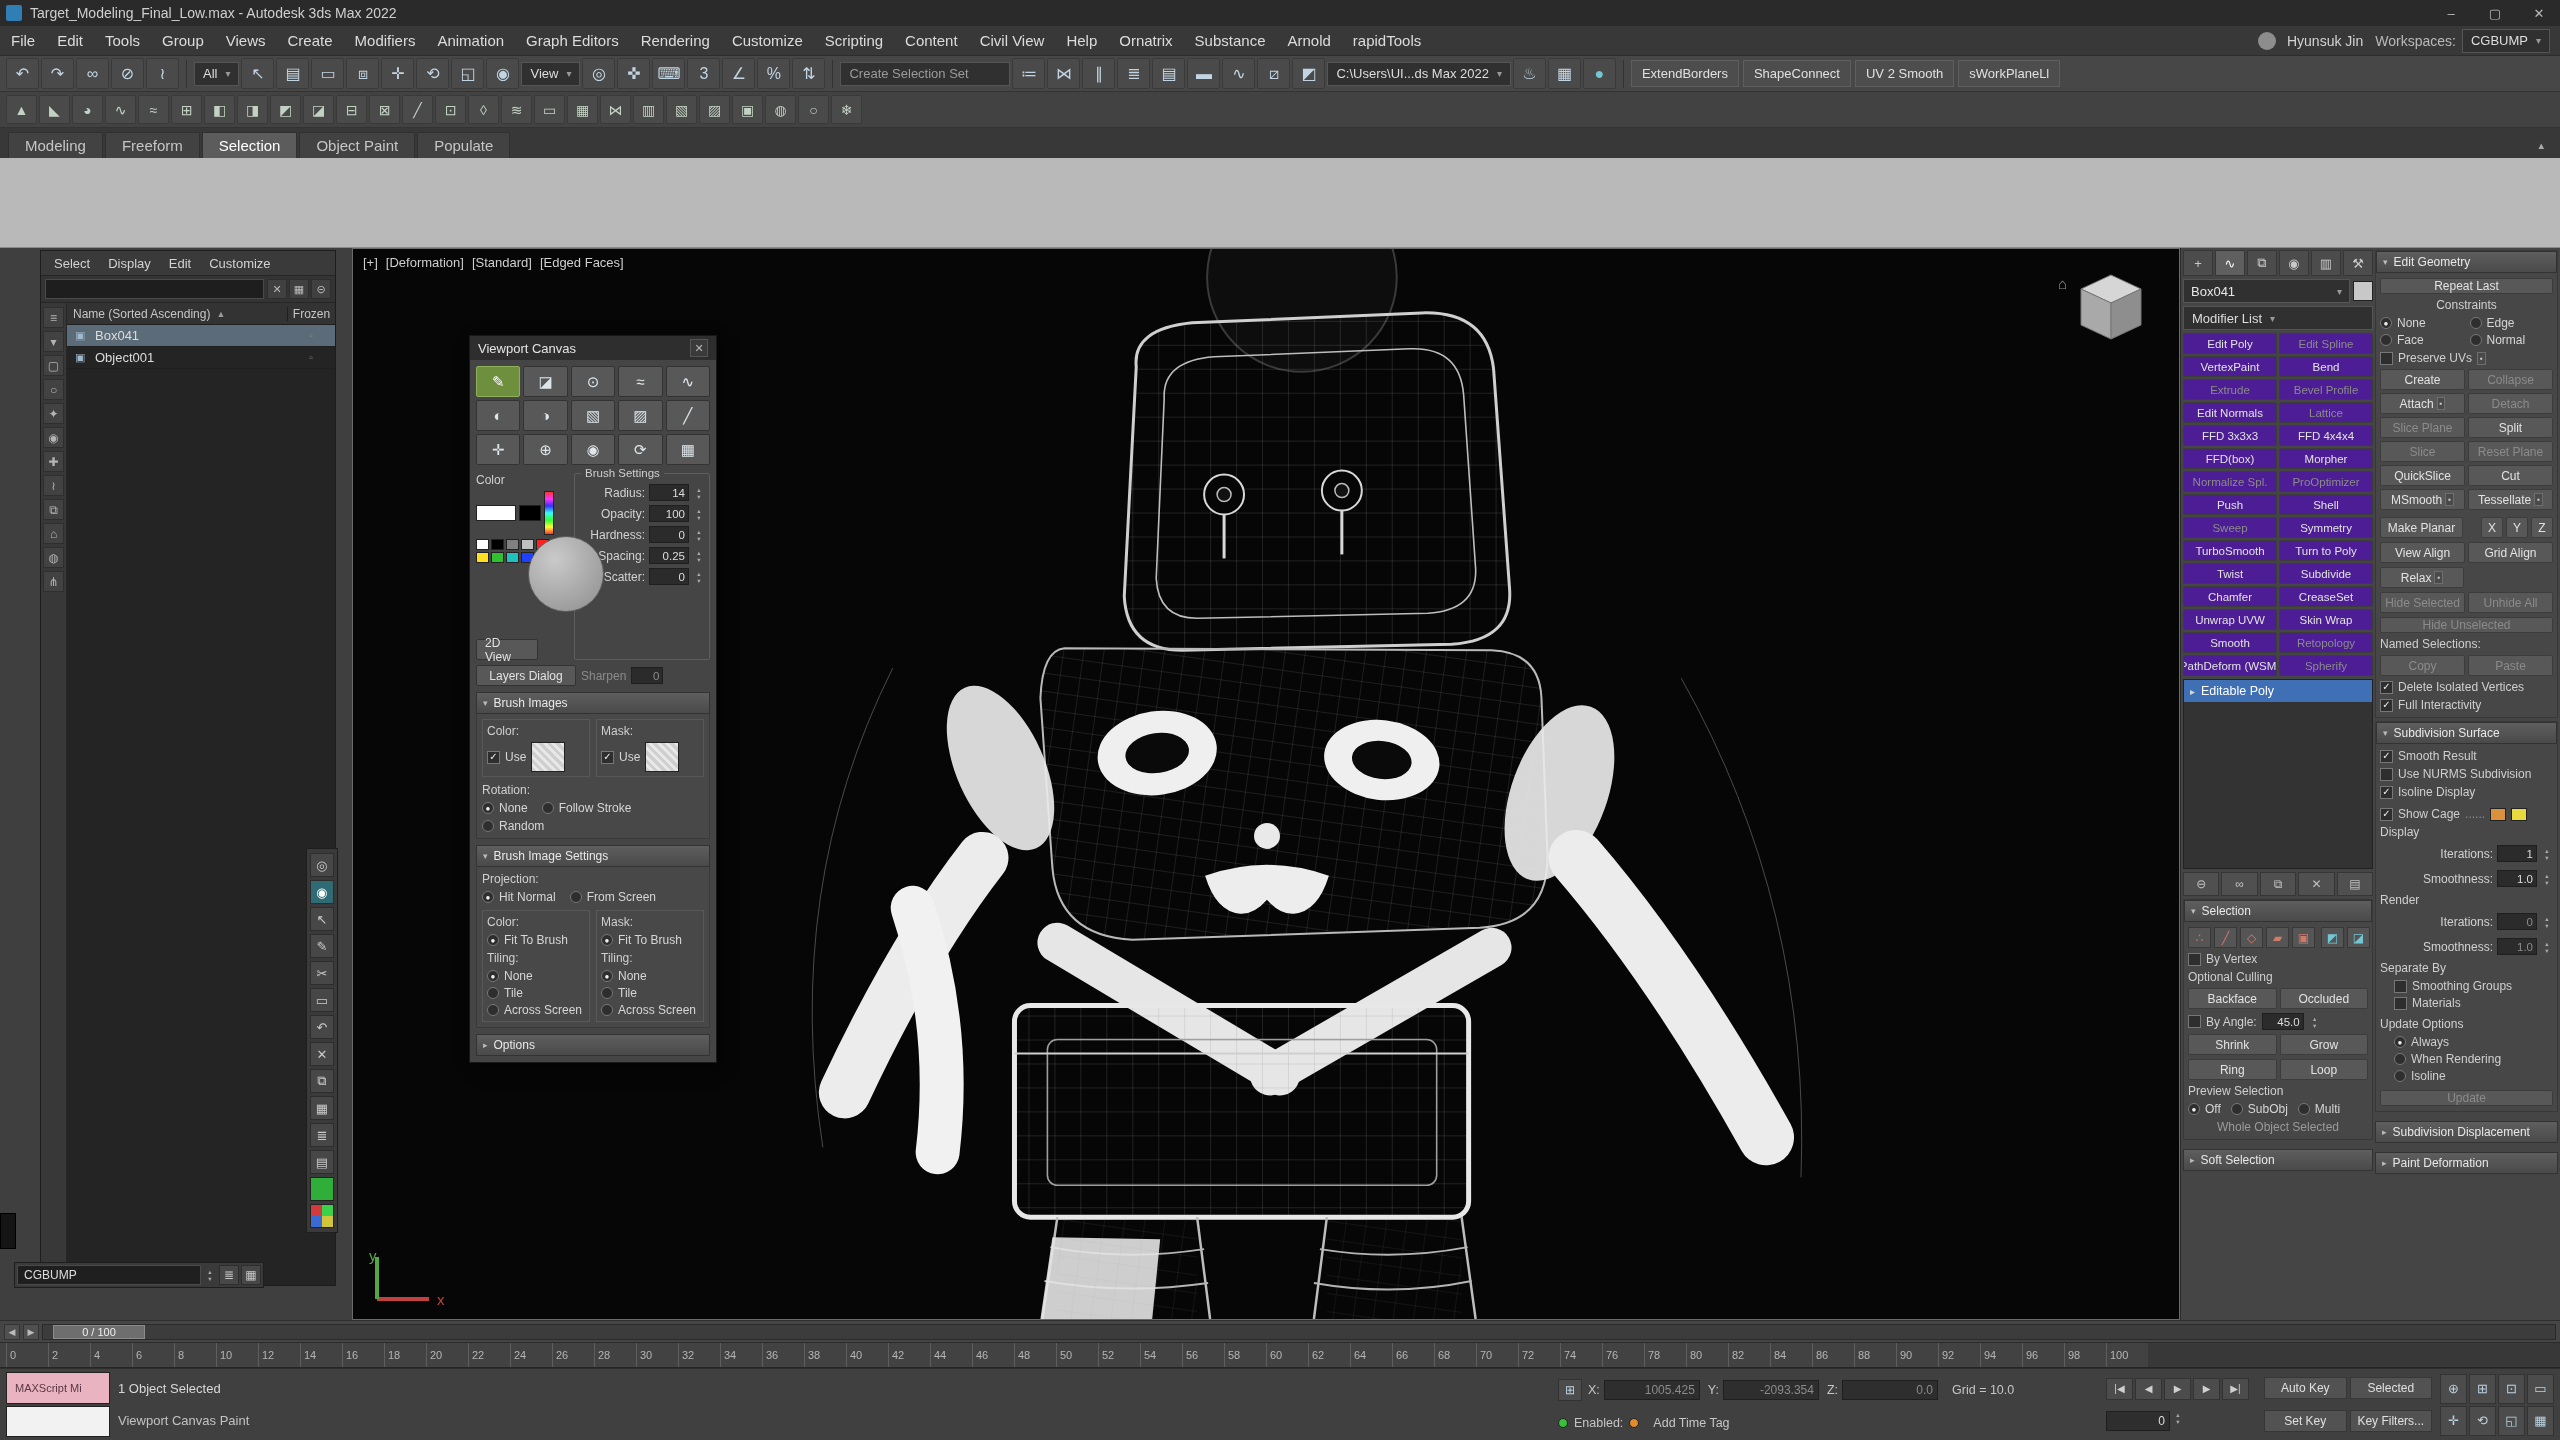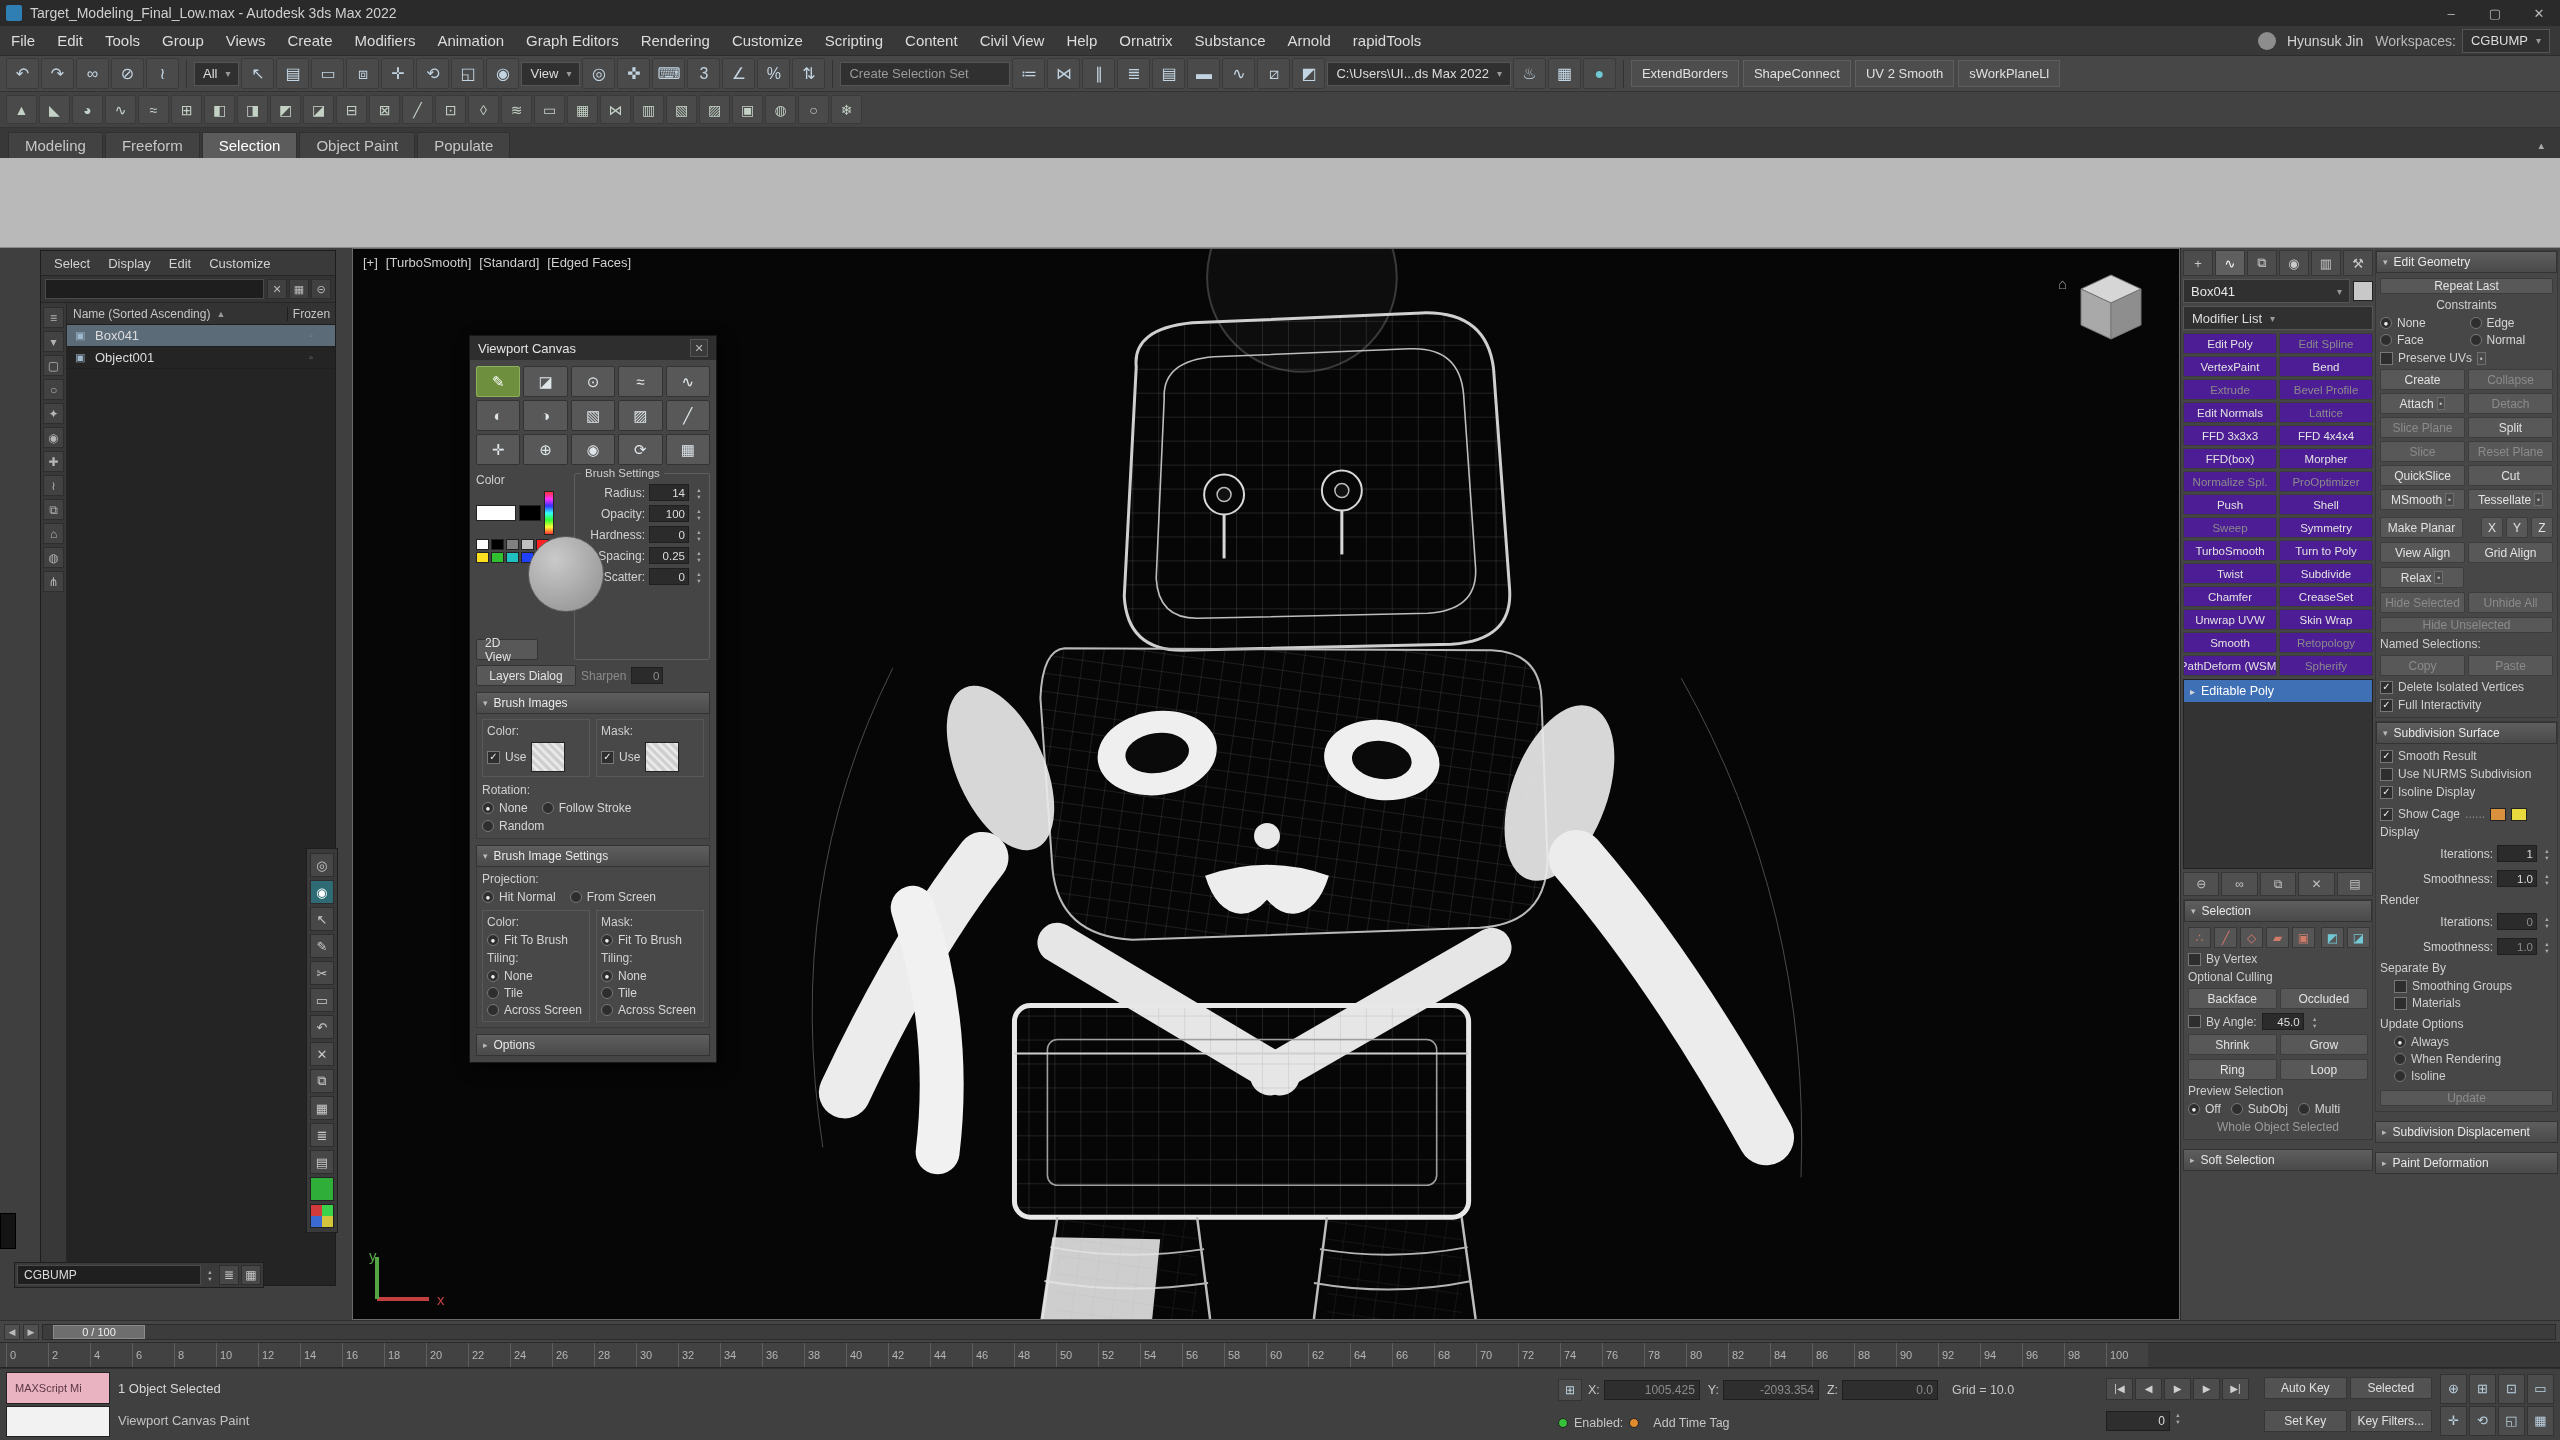--- a/index.html
+++ b/index.html
@@ -370,21 +370,21 @@
     <span class="collapsebtn">▴</span>
   </div>
   <div class="ribbonbody"></div>
 
   <div class="main">
 
     <div class="viewport">
       <div class="vplabel">
 
       <span>[+]</span>
-          <span>[TurboSmooth]</span>
+          <span>[Deformation]</span>
           <span>[Standard]</span>
           <span>[Edged Faces]</span>
         </div>
 
       <svg class="model" viewBox="0 0 1828 1072">
         <defs>
           <pattern id="wf" width="26" height="24" patternUnits="userSpaceOnUse">
             <path d="M0 0H26M0 0V24" stroke="#8a8a8a" stroke-width="0.8" opacity="0.5" fill="none"></path>
           </pattern>
           <pattern id="wf2" width="20" height="18" patternUnits="userSpaceOnUse" patternTransform="rotate(8)">

